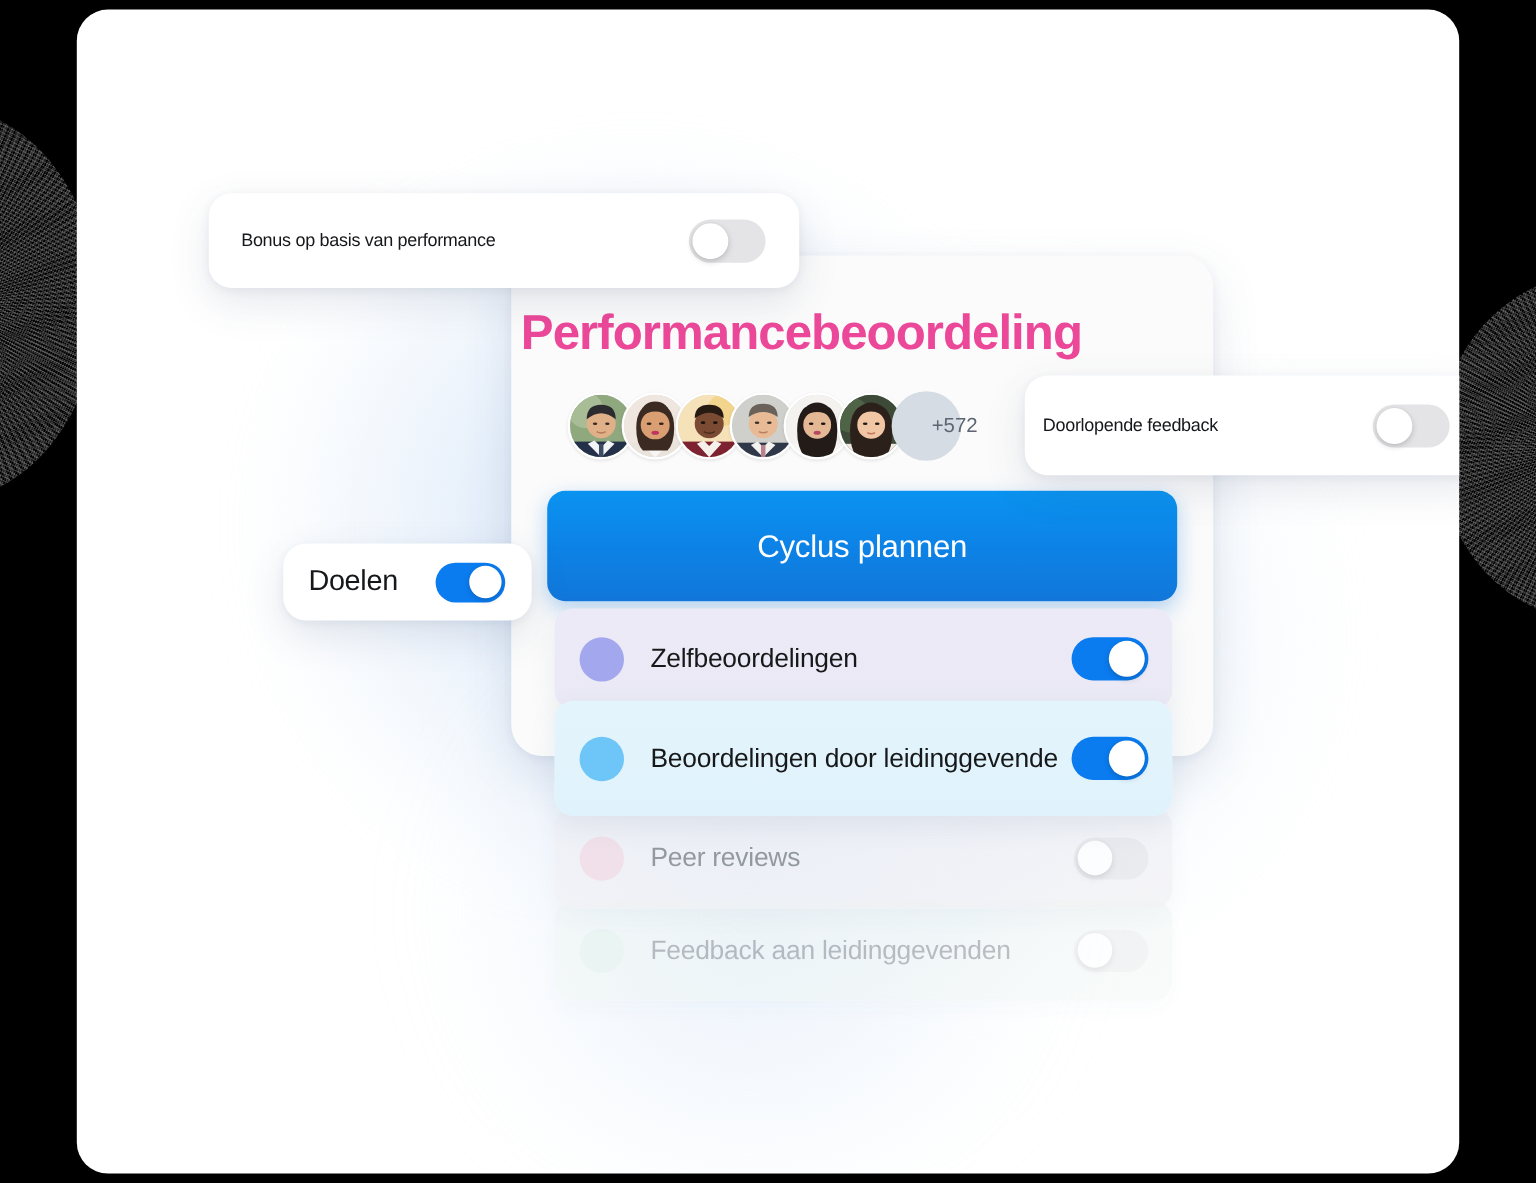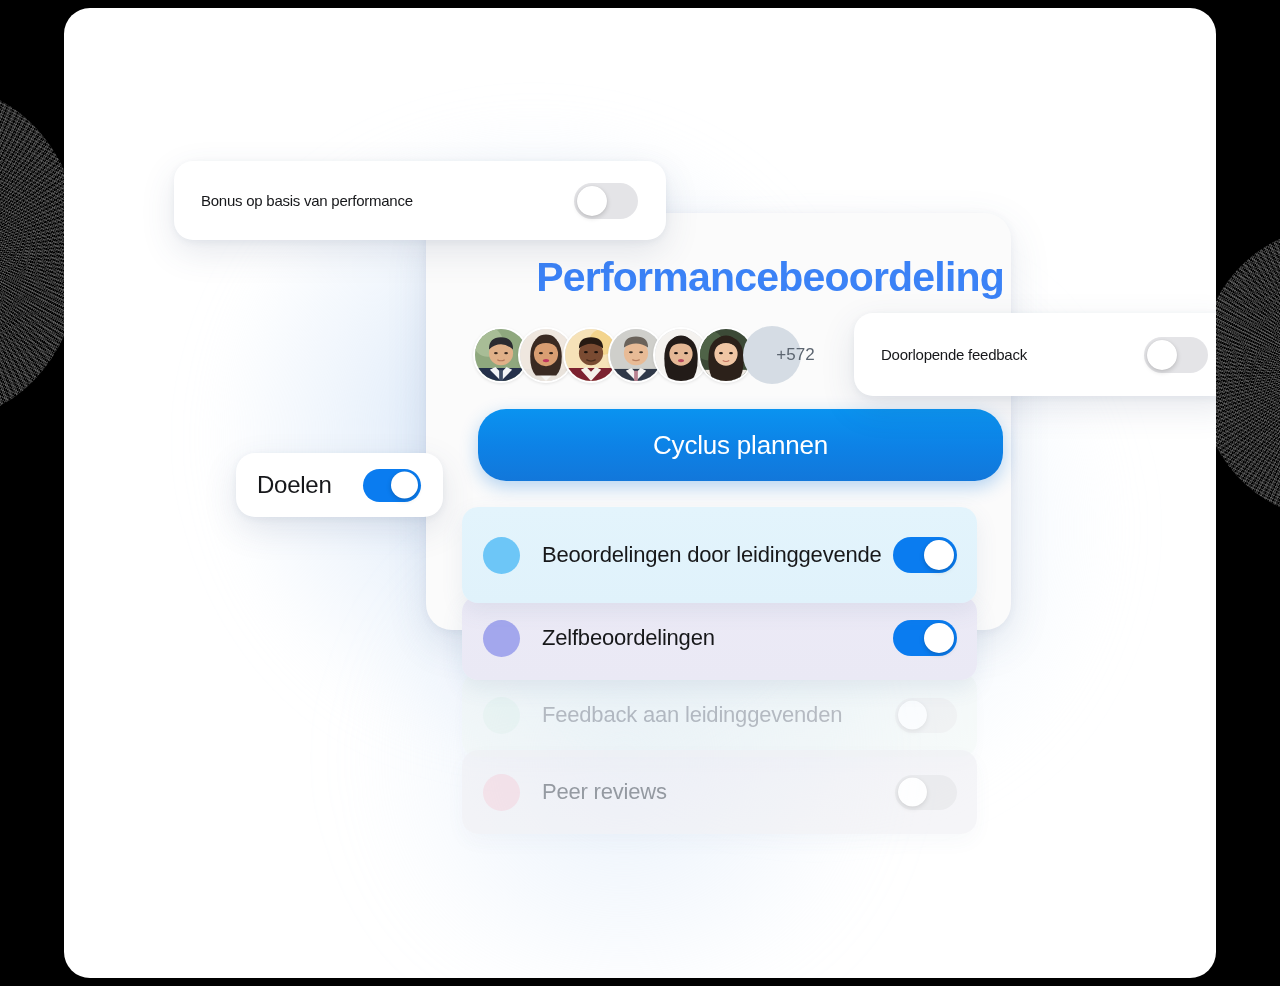--- a/index.html
+++ b/index.html
@@ -67,24 +67,24 @@
     width:585px; height:417px;
     background:#fbfbfb;
     border-radius:26px;
     box-shadow:0 14px 40px rgba(70,90,130,.13), 0 2px 8px rgba(70,90,130,.07);
   }
 
   
   #title {
     position:absolute; left:370px; top:246px;
     width:570px;
-    text-align:right;
+    text-align:left;
     font-size:41px; font-weight:700;
     letter-spacing:-0.8px;
-    color:#3b82f6;
+    color:#ec4899;
     white-space:nowrap;
   }
 
   
   #avatars {
     position:absolute; left:409px; top:318px;
     display:flex; align-items:center;
   }
   .avatar {
     width:56px; height:56px; border-radius:50%;
@@ -103,31 +103,30 @@
     background:#d5dce4;
     display:flex; align-items:center; justify-content:center;
     font-size:17px; color:#5c6570; font-weight:400;
     position:relative;
     padding-left:47px;
   }
 
   
   #cta {
     position:absolute; left:392px; top:401px;
-    width:525px; height:72px;
-    border-radius:28px;
+    width:525px; height:92px;
+    border-radius:15px;
     border:none;
     background:linear-gradient(180deg, #0a93f0 0%, #0d82e6 52%, #1277da 100%);
     color:#ffffff;
     font-family:"Liberation Sans", sans-serif;
     font-size:26px; font-weight:400;
     letter-spacing:-0.2px;
     cursor:pointer;
     box-shadow:0 6px 18px rgba(16,120,220,.30);
-    margin-left:22px;
   }
 
   
   #options { position:absolute; left:398px; top:499px; width:515px; }
   .option-row {
     position:relative;
     width:515px;
     border-radius:16px;
     display:flex; align-items:center;
     padding:0 20px 0 21px;
@@ -195,21 +194,21 @@
     border-radius:19px;
     display:flex; align-items:center;
     box-shadow:0 12px 34px rgba(60,80,115,.13), 0 2px 7px rgba(60,80,115,.07);
   }
   .float-card .fc-label {
     font-size:15px; color:#16171a; letter-spacing:-0.25px;
     white-space:nowrap;
   }
 
   #card-bonus    { left:110px; top:153px;  width:492px; height:79px; padding:0 28px 0 27px; justify-content:space-between; }
-  #card-feedback { left:790px; top:305px;  width:382px; height:83px; padding:0 28px 0 27px; justify-content:space-between; }
+  #card-feedback { left:790px; top:305px;  width:382px; height:83px; padding:0 28px 0 15px; justify-content:space-between; }
   #card-doelen   { left:172px; top:445px;  width:207px; height:64px; padding:0 22px 0 21px; justify-content:space-between; }
 
   #card-doelen .fc-label { font-size:24px; }
 </style>
 </head>
 <body>
 
 <div id="stage">
 
   <div class="grain-blob" id="blob-left"></div>
@@ -311,52 +310,52 @@
         </svg>
       </div>
 
       <div id="avatar-more">+572</div>
     </div>
 
     <button id="cta">Cyclus plannen</button>
 
     <div id="options">
 
+      <div class="option-row" id="row-1">
+        <span class="dot" style="background:#a3a7ed"></span>
+        <span class="label">Zelfbeoordelingen</span>
+        <span class="toggle on tg-lg">
+            <span class="knob"></span>
+          </span>
+      </div>
+
       <div class="option-row" id="row-0">
         <span class="dot" style="background:#6dc6f7"></span>
         <span class="label">Beoordelingen door leidinggevende</span>
         <span class="toggle on tg-lg">
             <span class="knob"></span>
           </span>
       </div>
 
-      <div class="option-row" id="row-1">
-        <span class="dot" style="background:#a3a7ed"></span>
-        <span class="label">Zelfbeoordelingen</span>
-        <span class="toggle on tg-lg">
+      <div class="option-row" id="row-2">
+        <span class="dot" style="background:#f2d4de"></span>
+        <span class="label">Peer reviews</span>
+        <span class="toggle off tg-md">
             <span class="knob"></span>
           </span>
       </div>
 
       <div class="option-row" id="row-3">
         <span class="dot" style="background:#dbf0e5"></span>
         <span class="label">Feedback aan leidinggevenden</span>
         <span class="toggle off tg-md">
             <span class="knob"></span>
           </span>
       </div>
 
-      <div class="option-row" id="row-2">
-        <span class="dot" style="background:#f2d4de"></span>
-        <span class="label">Peer reviews</span>
-        <span class="toggle off tg-md">
-            <span class="knob"></span>
-          </span>
-      </div>
-
     </div>
 
     <div class="float-card" id="card-bonus">
       <span class="fc-label">Bonus op basis van performance</span>
       <span class="toggle off tg-lg">
           <span class="knob"></span>
         </span>
     </div>
 
     <div class="float-card" id="card-feedback">

